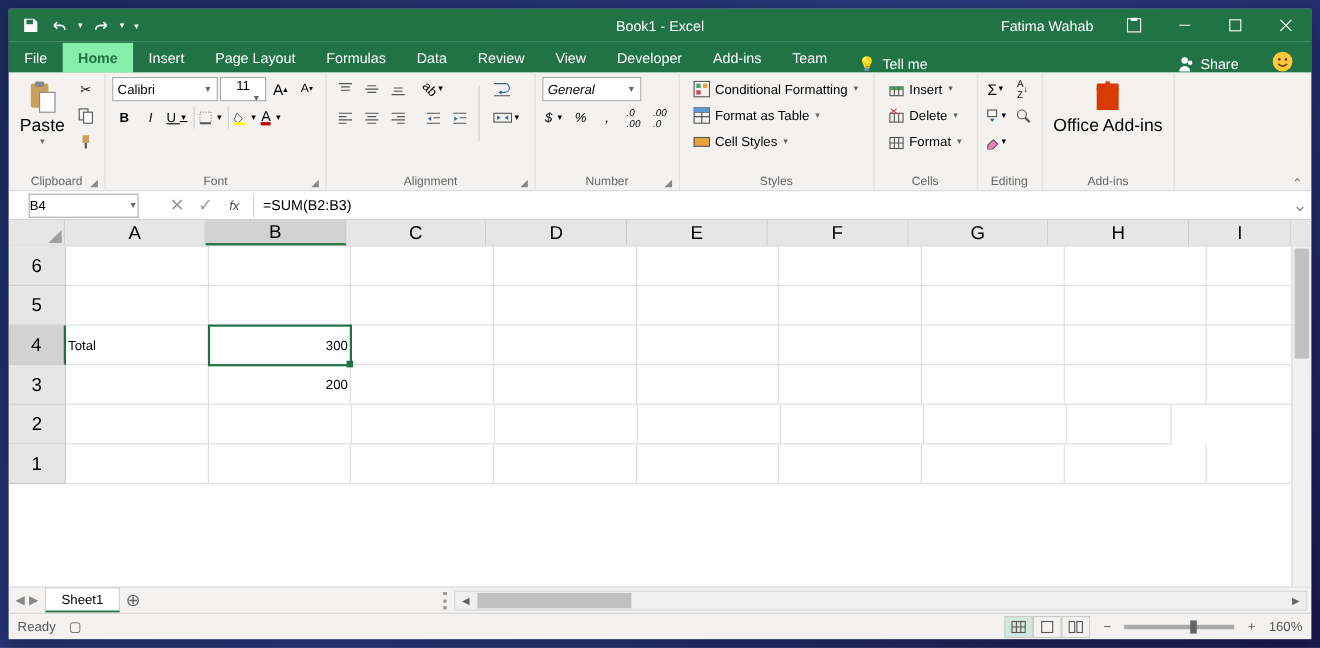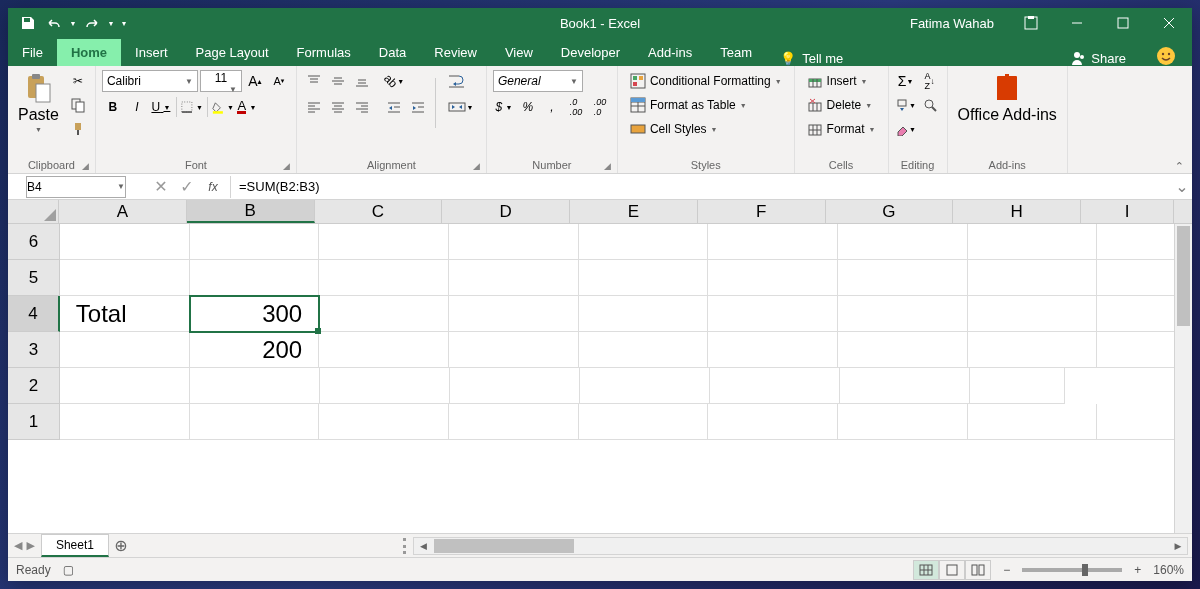--- a/index.html
+++ b/index.html
@@ -56,21 +56,21 @@
 .grid-area { flex: 1; display: flex; flex-direction: column; background: #fff; overflow: hidden; position: relative; }
 .grid-headers { display: flex; height: 24px; border-bottom: 1px solid #ccc; }
 .select-all { width: 52px; background: #e6e6e6; border-right: 1px solid #ccc; position: relative; cursor: pointer; }
 .select-all::after { content: ''; position: absolute; right: 2px; bottom: 2px; border: 6px solid transparent; border-right-color: #a0a0a0; border-bottom-color: #a0a0a0; }
 .col-header { background: #e6e6e6; border-right: 1px solid #ccc; display: flex; align-items: center; justify-content: center; font-size: 17px; cursor: pointer; }
 .col-header.selected { background: #d2d2d2; border-bottom: 2px solid #217346; }
 .grid-body { flex: 1; overflow: hidden; position: relative; }
 .grid-row { display: flex; height: 36px; }
 .row-header { width: 52px; background: #e6e6e6; border-right: 1px solid #ccc; border-bottom: 1px solid #ccc; display: flex; align-items: center; justify-content: center; font-size: 17px; cursor: pointer; }
 .row-header.selected { background: #d2d2d2; border-right: 2px solid #217346; }
-.cell { border-right: 1px solid #ddd; border-bottom: 1px solid #ddd; padding: 0 16px; display: flex; align-items: center; font-size: 24px; }
+.cell { border-right: 1px solid #ddd; border-bottom: 1px solid #ddd; padding: 0 2px; display: flex; align-items: center; font-size: 12px; }
 .cell.right { justify-content: flex-end; }
 .cell.selected { outline: 2px solid #217346; outline-offset: -1px; position: relative; z-index: 2; }
 .cell.selected::after { content: ''; position: absolute; right: -3px; bottom: -3px; width: 6px; height: 6px; background: #217346; }
 .vscroll { position: absolute; right: 0; top: 0; width: 18px; height: 100%; background: #f0f0f0; border-left: 1px solid #d4d4d4; }
 .vscroll::before { content: ''; position: absolute; left: 2px; top: 2px; right: 2px; height: 100px; background: #c0c0c0; }
 
 
 .sheettabs { height: 24px; border-top: 1px solid #d4d4d4; display: flex; align-items: center; background: #f3f2f1; }
 .st-nav { display: flex; padding: 0 6px; gap: 4px; }
 .st-nav span { color: #888; cursor: pointer; font-size: 11px; }

